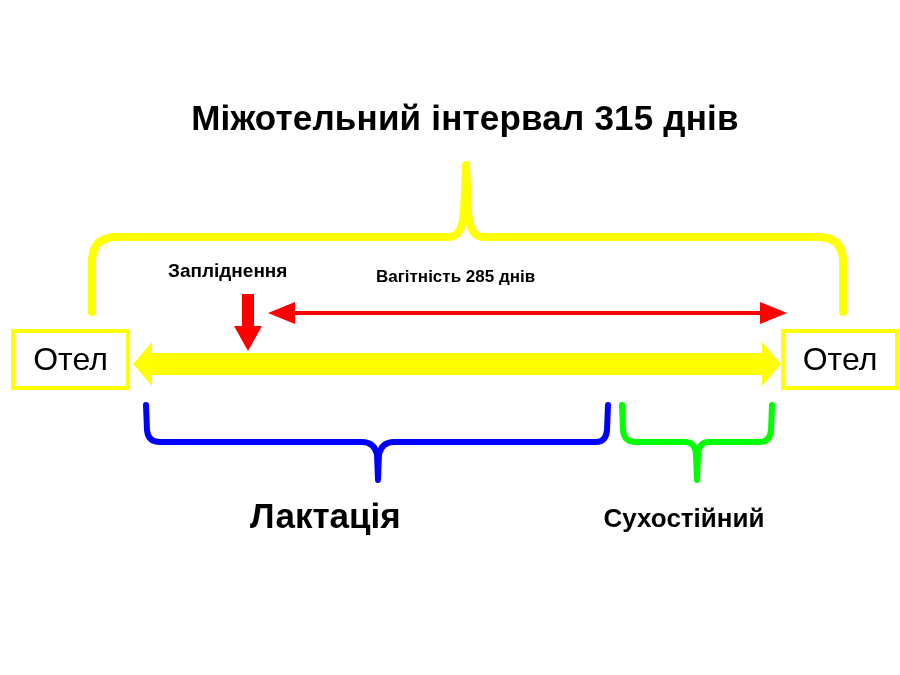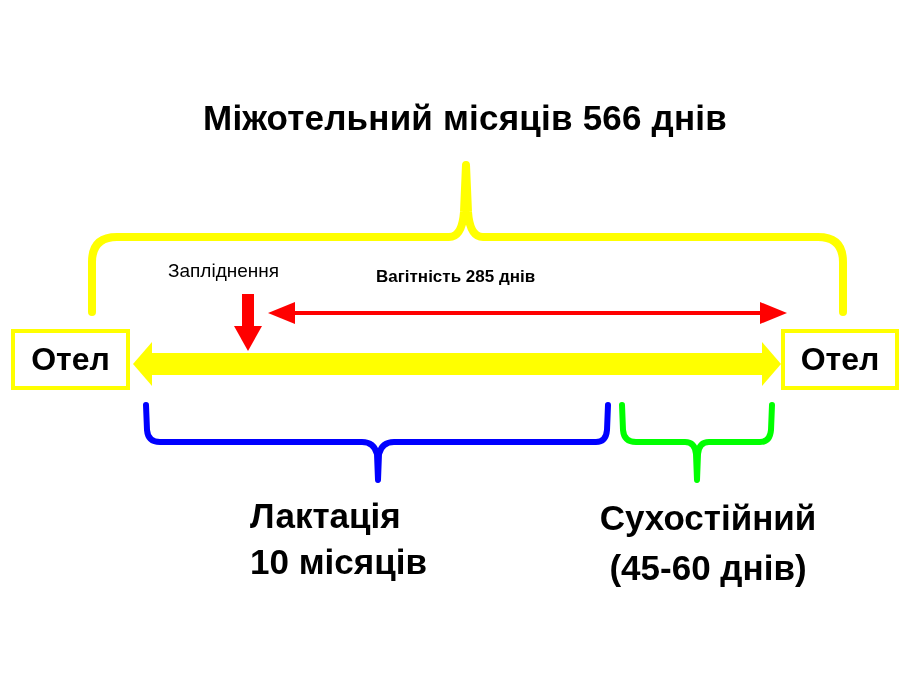--- a/index.html
+++ b/index.html
@@ -3,29 +3,29 @@
   <meta charset="utf-8">
   <style>
     html, body { margin: 0; padding: 0; background: #ffffff; }
     body { width: 900px; height: 675px; position: relative; overflow: hidden;
            font-family: "Liberation Sans", sans-serif; }
     .stage { position: absolute; left: 0; top: 0; width: 900px; height: 675px; }
     .txt { position: absolute; color: #000; font-weight: bold; white-space: nowrap;
            font-family: "Liberation Sans", sans-serif; }
     .title { left: 0; width: 930px; top: 98px; text-align: center; font-size: 35px; letter-spacing: 0.2px; }
     .title span { margin: 0 0; }
-    .fert { left: 168px; top: 260px; font-size: 19px; font-weight: normal; }
+    .fert { left: 168px; top: 260px; font-size: 19px; font-weight: bold; }
     .preg { left: 376px; top: 267px; font-size: 17px; }
     .otel-box { position: absolute; border: 4px solid #ffff00; background: #fff;
-                font-weight: bold; font-size: 32px; display: flex; align-items: center;
+                font-weight: normal; font-size: 32px; display: flex; align-items: center;
                 justify-content: center; box-sizing: border-box; }
     .otel-left { left: 11px; top: 329px; width: 119px; height: 61px; }
     .otel-right { left: 781px; top: 329px; width: 118px; height: 61px; }
     .lact { left: 250px; width: 250px; top: 493px; text-align: left; font-size: 35px; line-height: 46px; }
-    .dry { left: 568px; width: 280px; top: 493px; text-align: center; font-size: 35px; line-height: 50px; }
+    .dry { left: 544px; width: 280px; top: 493px; text-align: center; font-size: 26px; line-height: 50px; }
   </style>
 </head>
 <body>
 
 <div class="stage">
 
   <svg class="stage" width="900" height="675" viewBox="0 0 900 675">
 
     <path d="M 92 312 L 92 262 Q 92 237 117 237 L 449 237 Q 462 237 464 212 L 466 165 L 468 212 Q 470 237 483 237 L 818 237 Q 843 237 843 262 L 843 312" fill="none" stroke="#ffff00" stroke-width="8" stroke-linecap="round" stroke-linejoin="round"></path>
 
@@ -46,37 +46,35 @@
       <polygon points="787,313 760,302 760,324" fill="#ff0000"></polygon>
     </g>
 
     <path d="M 146 405 L 147 430 Q 148 442 160 442 L 362 442 Q 374 442 377 454 L 378 480 L 379 454 Q 382 442 394 442 L 596 442 Q 606 442 607 430 L 608 405" fill="none" stroke="#0000ff" stroke-width="6" stroke-linecap="round" stroke-linejoin="round"></path>
 
     <path d="M 622 405 L 623 430 Q 624 442 636 442 L 685 442 Q 695 442 696 454 L 697 480 L 698 454 Q 699 442 709 442 L 760 442 Q 770 442 771 430 L 772 405" fill="none" stroke="#00ff00" stroke-width="6" stroke-linecap="round" stroke-linejoin="round"></path>
   </svg>
 
   <div class="txt title">
     <span>Міжотельний</span>
-    <span>місяців</span>
-    <span>566 днів</span>
+    <span>інтервал</span>
+    <span>315 днів</span>
   </div>
 
   <div class="txt fert">Запліднення</div>
 
   <div class="txt preg">Вагітність 285 днів</div>
 
   <div class="otel-box otel-left">
     <span>Отел</span>
   </div>
   <div class="otel-box otel-right">
     <span>Отел</span>
   </div>
 
   <div class="txt lact">
     <div>Лактація</div>
-    <div>10 місяців</div>
   </div>
 
   <div class="txt dry">
     <div>Сухостійний</div>
-    <div>(45-60 днів)</div>
   </div>
 </div>
 
 </body></html>

